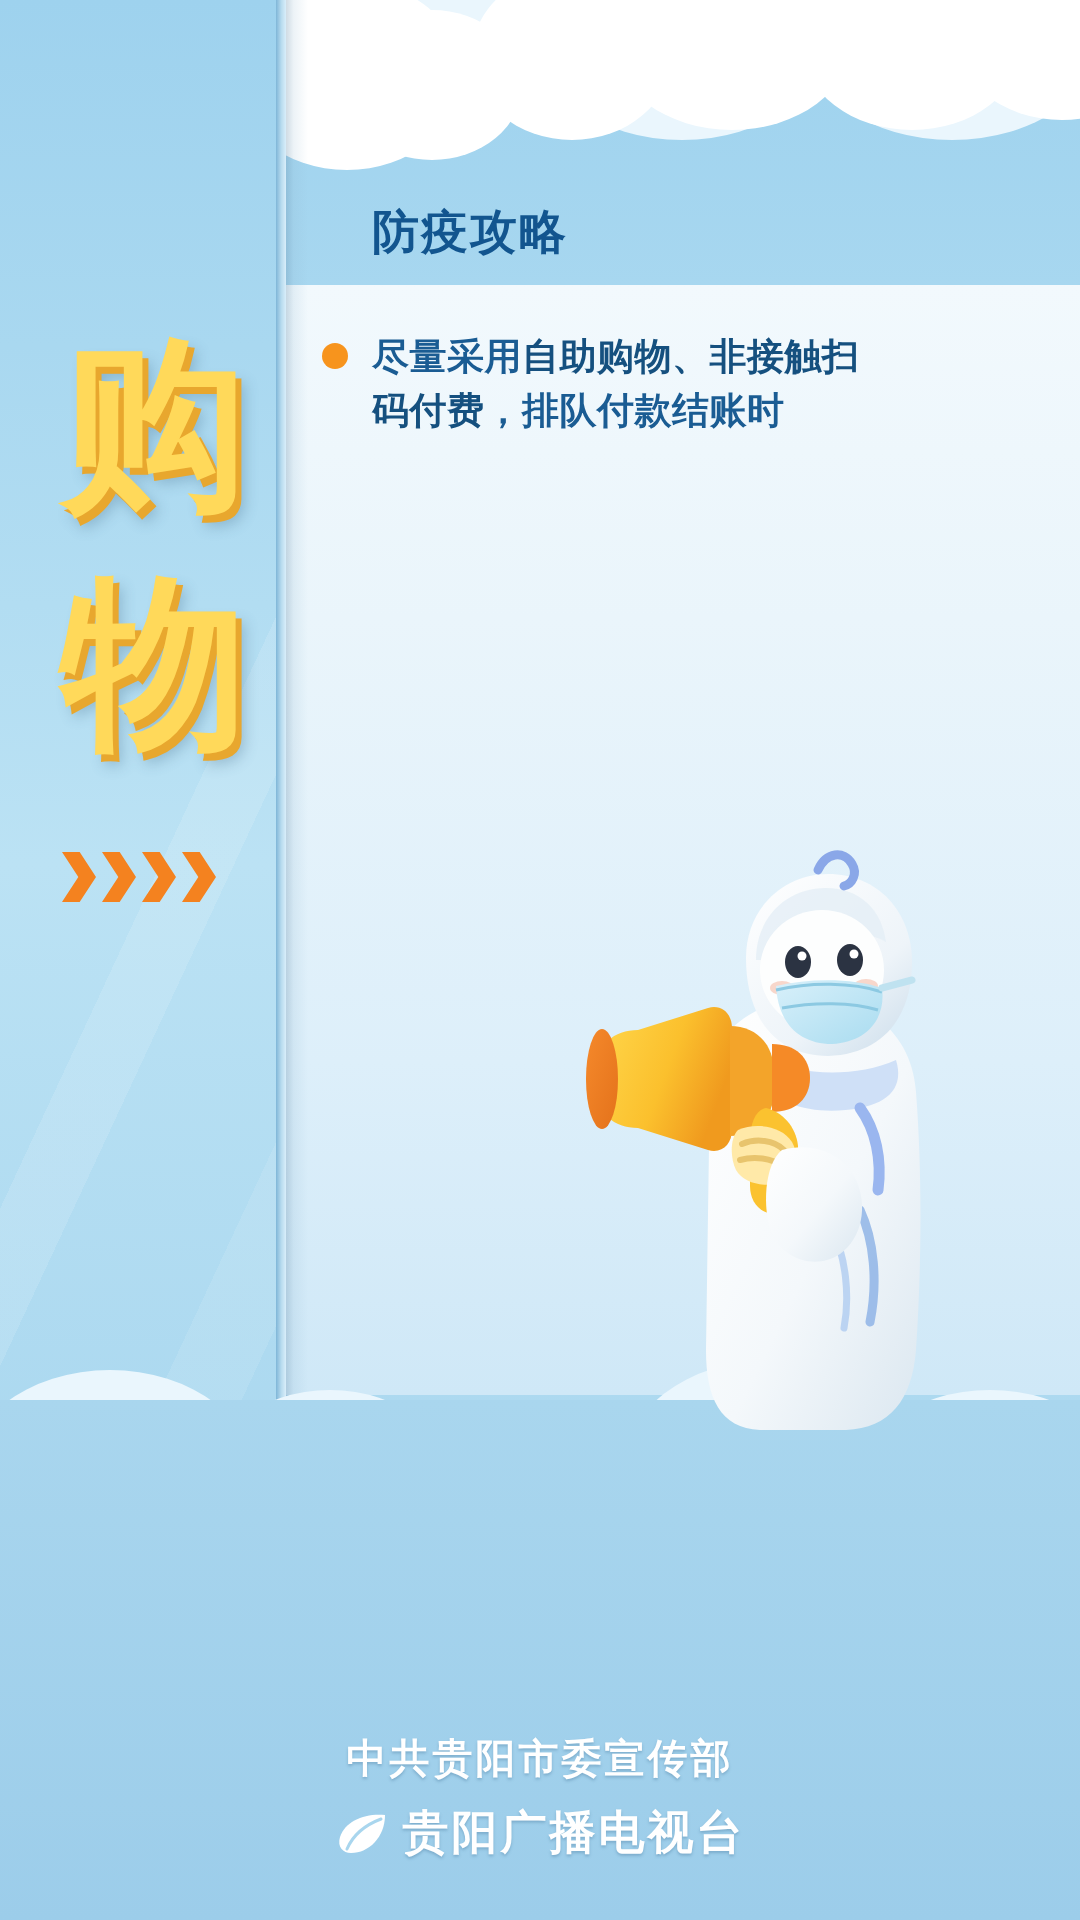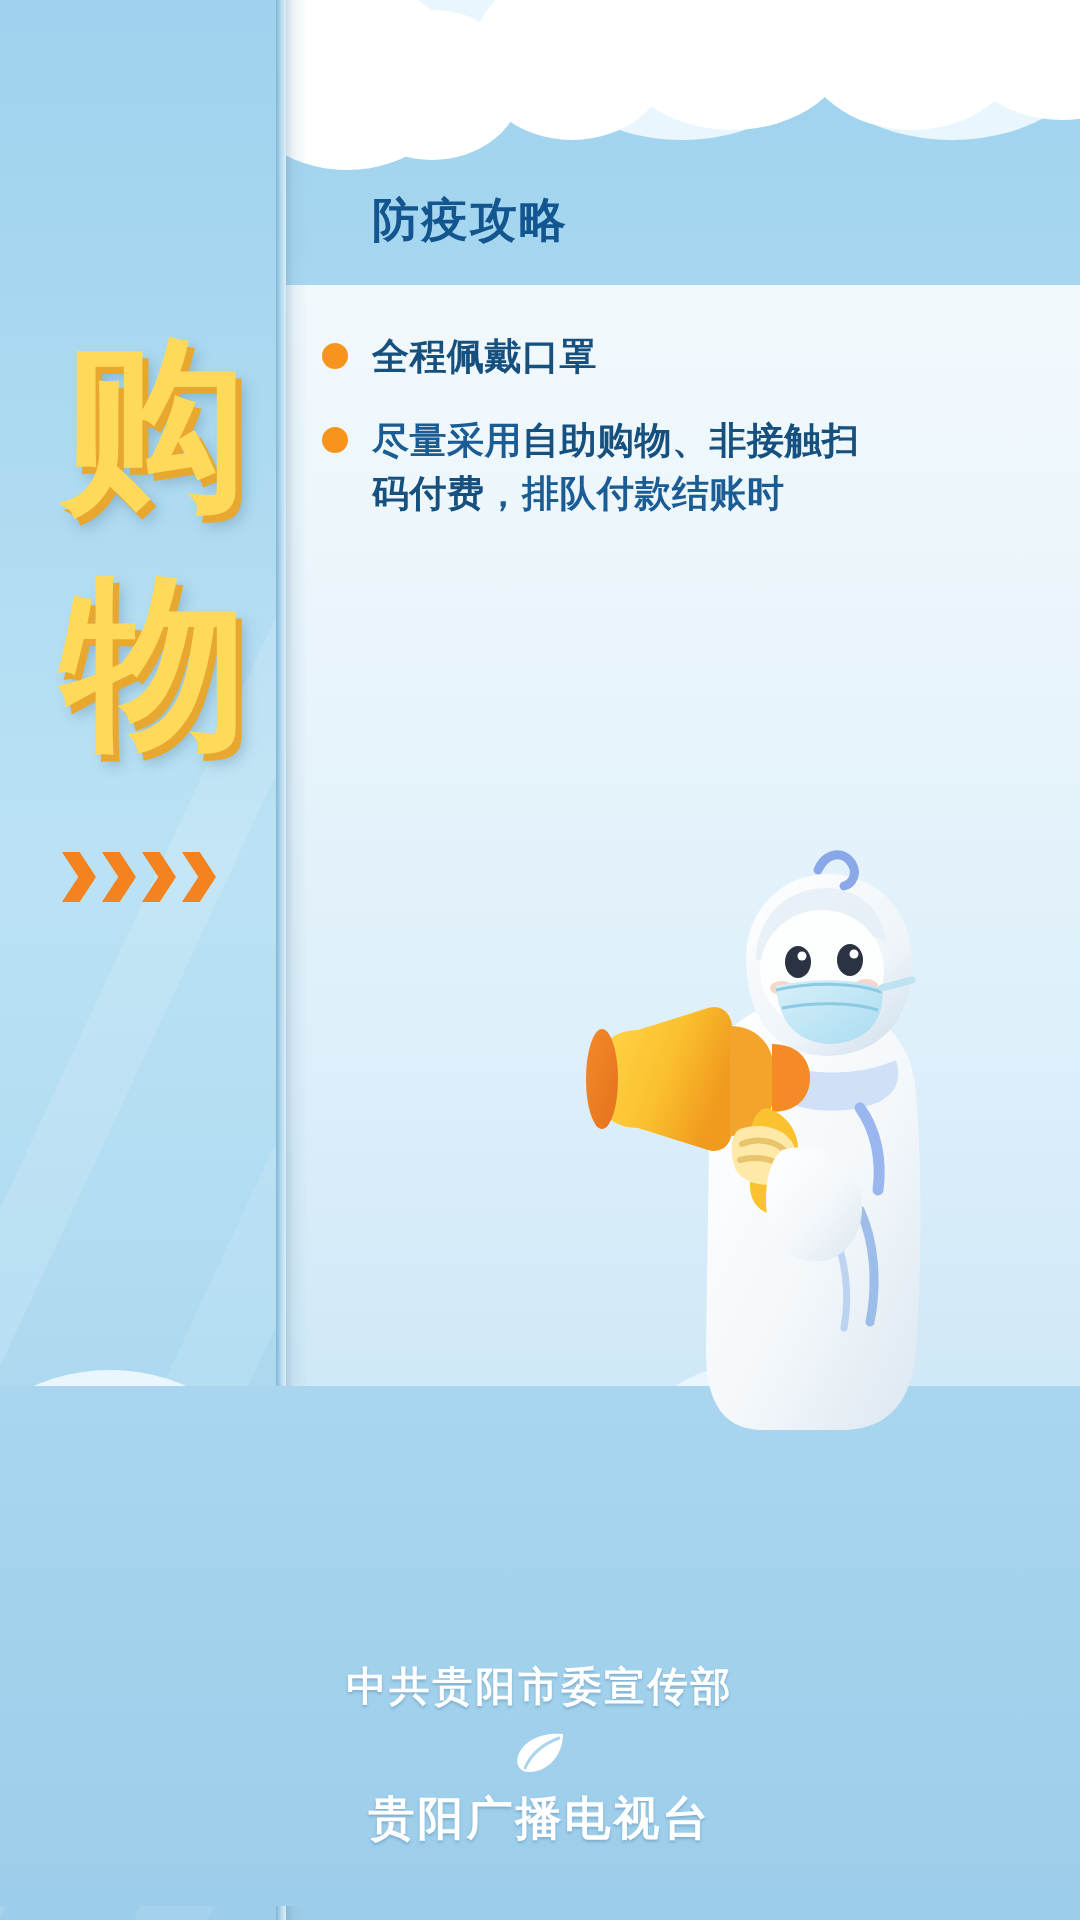--- a/index.html
+++ b/index.html
@@ -86,20 +86,21 @@
     box-shadow:0 3px 0 rgba(200,110,20,0.35);
     font-family:"Liberation Sans","DejaVu Sans",sans-serif;
   }
   .headline-rest {
     color:#12558f;
     font-size:47px; font-weight:900;
     letter-spacing:2px;
     margin-left:12px;
     line-height:1;
     font-family:"Liberation Sans","DejaVu Sans",sans-serif;
+    margin-top:12px;
   }
 
   
   .list { position:absolute; left:322px; top:330px; width:540px; z-index:5;}
   .item { display:flex; align-items:flex-start; margin-bottom:30px; }
   .dot {
     width:26px; height:26px; border-radius:50%;
     background:#f7941d; flex:0 0 26px; margin-top:13px; margin-right:24px;
   }
   .itext {
@@ -113,32 +114,32 @@
   .itext b { font-weight:900; color:#15507f; }
 
   
   .mascot { position:absolute; left:560px; top:830px; width:420px; height:620px; z-index:7; }
 
   
   .sky-bottom { position:absolute; left:0; top:1190px; width:1080px; height:420px; overflow:hidden; }
 
   
   .footer {
-    position:absolute; left:0; bottom:14px; width:1080px; height:520px;
+    position:absolute; left:0; bottom:0; width:1080px; height:520px;
     background:linear-gradient(180deg,#a9d6ee 0%,#9ccdea 100%);
     display:flex; flex-direction:column; align-items:center; justify-content:flex-end;
     padding-bottom:56px;
   }
   .footer-line1 {
     color:#ffffff; font-size:40px; font-weight:900; letter-spacing:3px;
     text-shadow:0 2px 3px rgba(60,110,145,0.35);
     font-family:"Liberation Sans","DejaVu Sans",sans-serif;
   }
   .footer-line2 {
-    display:flex; align-items:center; gap:14px; margin-top:16px;flex-direction:column;
+    display:flex; align-items:center; gap:14px; margin-top:16px;
   }
   .footer-line2 .txt {
     color:#ffffff; font-size:46px; font-weight:900; letter-spacing:3px;
     text-shadow:0 2px 3px rgba(60,110,145,0.35);
     font-family:"Liberation Sans","DejaVu Sans",sans-serif;
   }
   .leaf { width:54px; height:44px; }
 </style>
 </head>
 <body>
@@ -179,24 +180,20 @@
     <div class="chev c2"></div>
     <div class="chev c3"></div>
     <div class="chev c4"></div>
   </div>
 
   <div class="headline">
     <span class="headline-rest">防疫攻略</span>
   </div>
 
   <div class="list" id="tips-list">
-      <div class="item">
-        <div class="dot"></div>
-        <div class="itext"><b>全程佩戴口罩</b></div>
-      </div>
       <div class="item">
         <div class="dot"></div>
         <div class="itext"><span>尽量采用</span><b>自助购物、非接触扫码付费</b><span>，排队付款结账时</span></div>
       </div>
     </div>
 
   <div class="mascot">
     <svg viewBox="0 0 420 620" width="420" height="620" xmlns="http://www.w3.org/2000/svg">
       <defs>
         <linearGradient id="suit" x1="0" y1="0" x2="1" y2="1">

